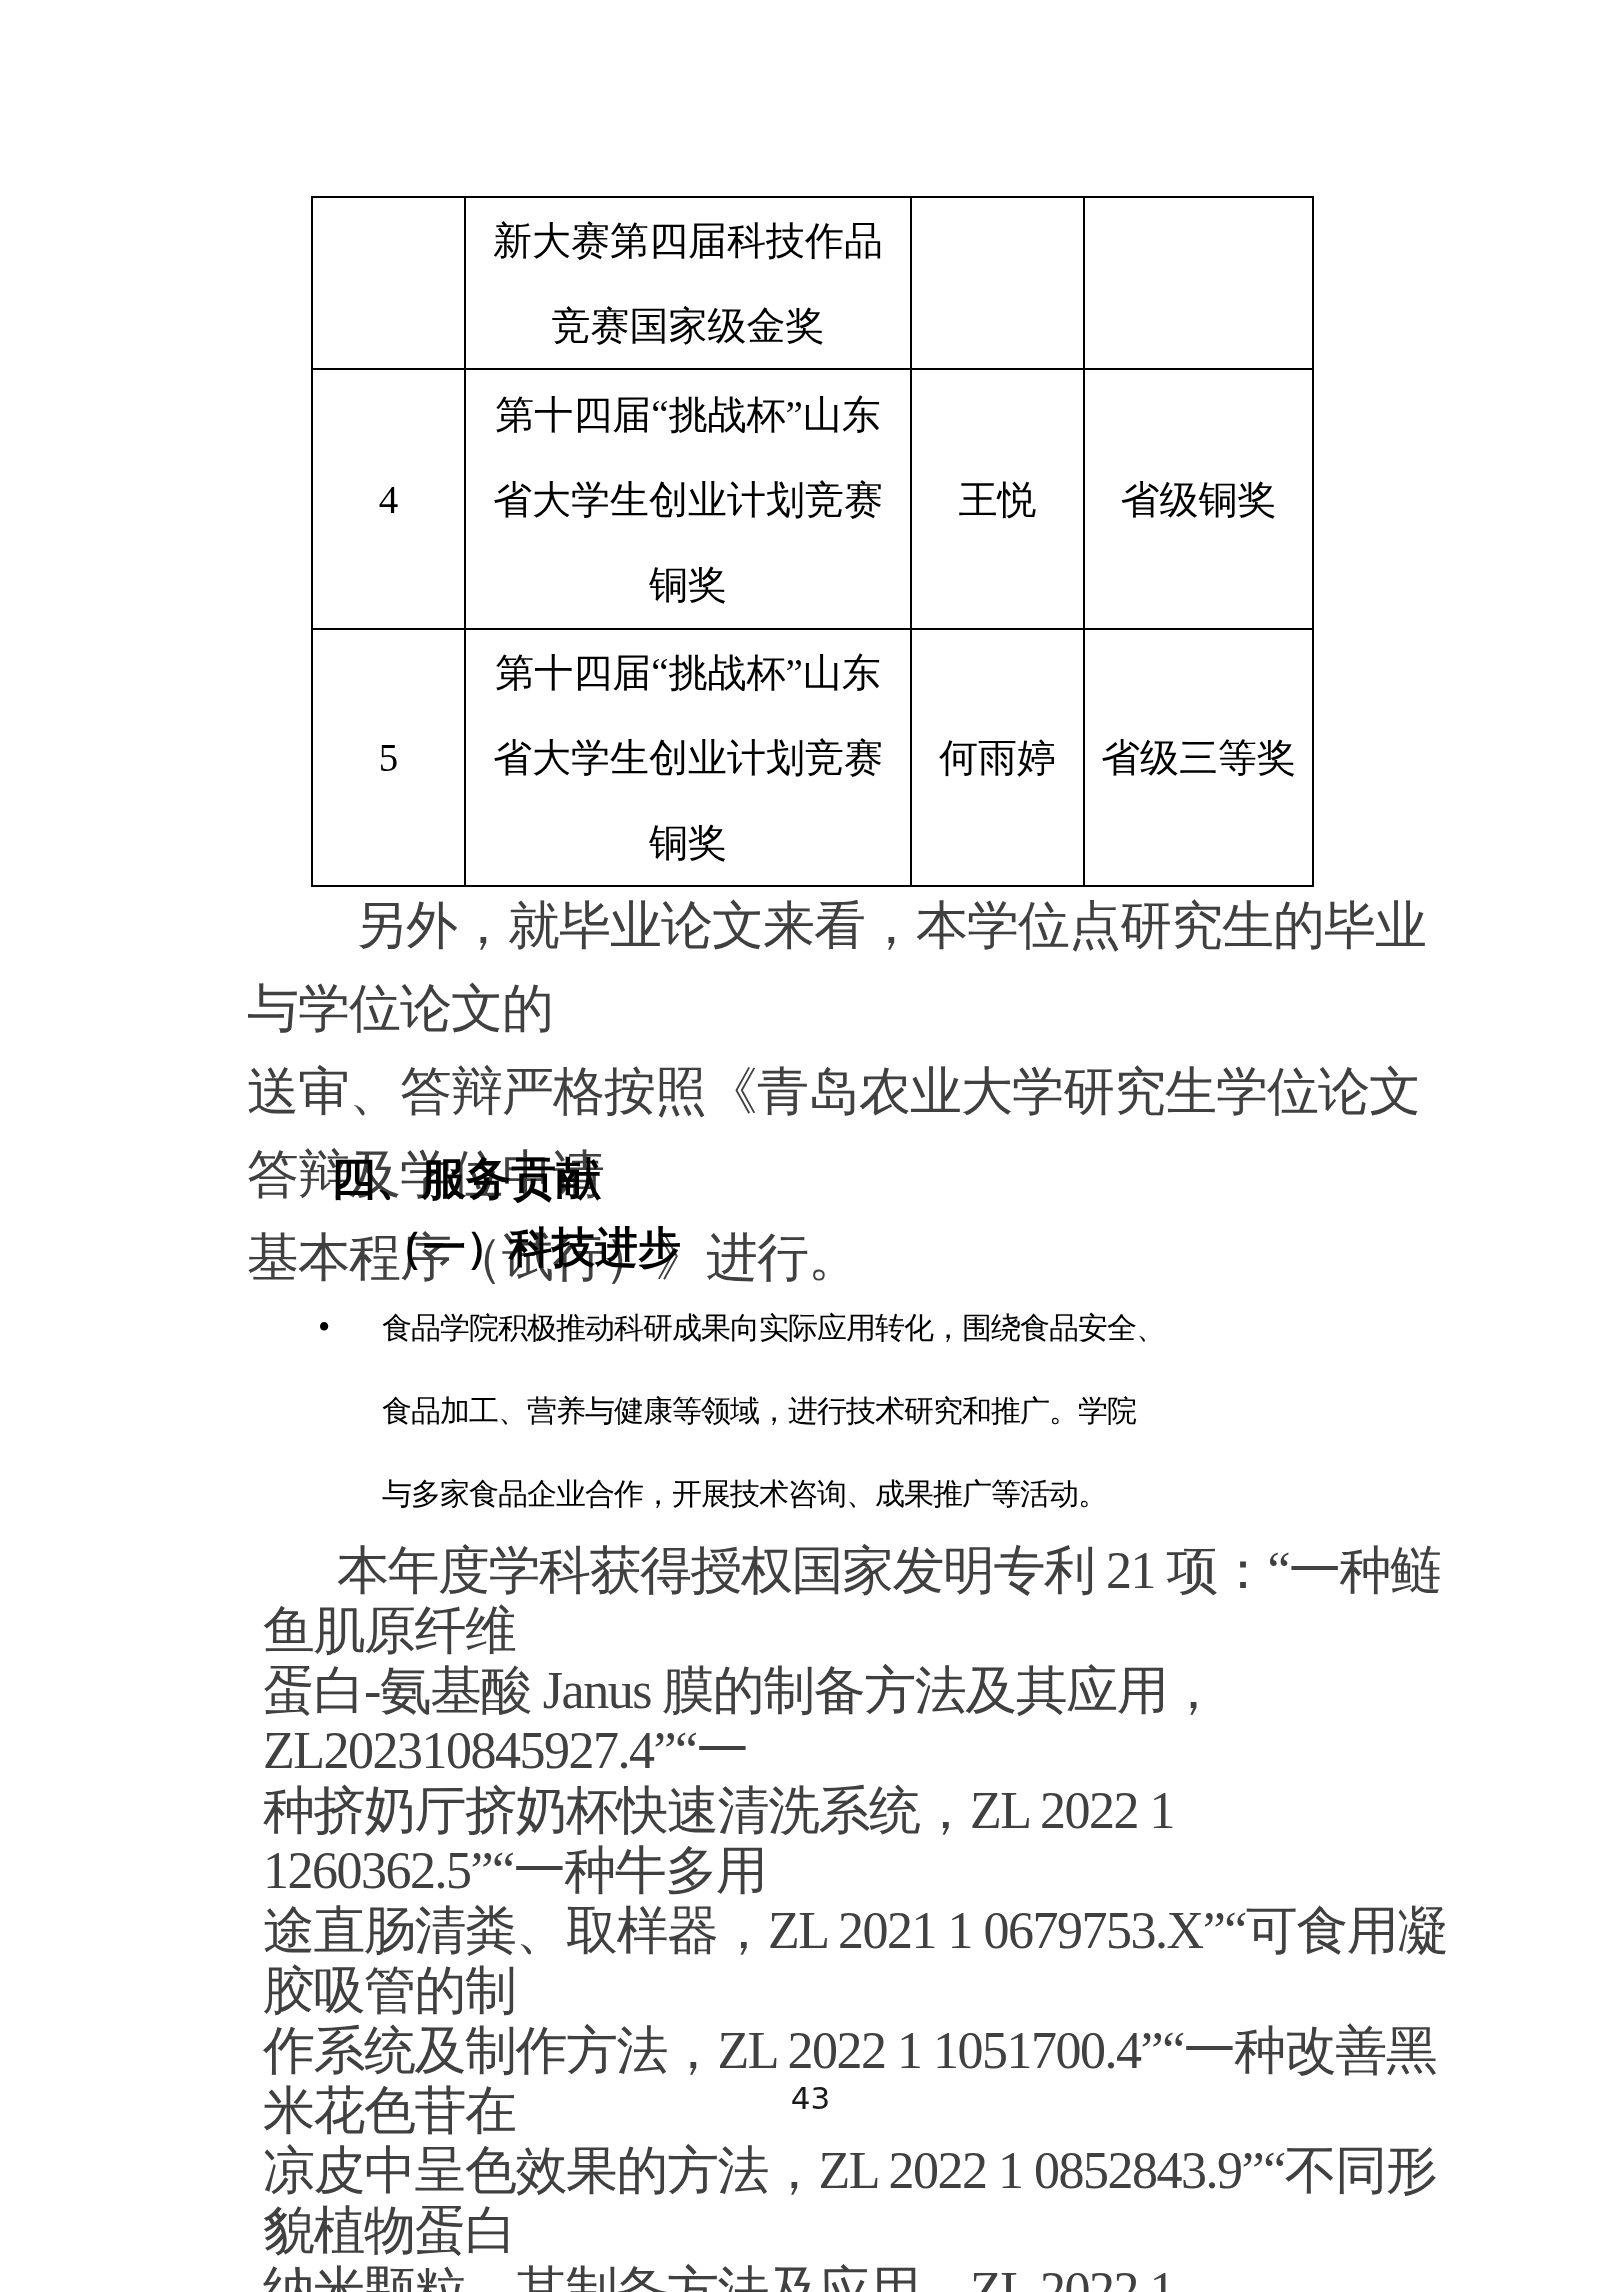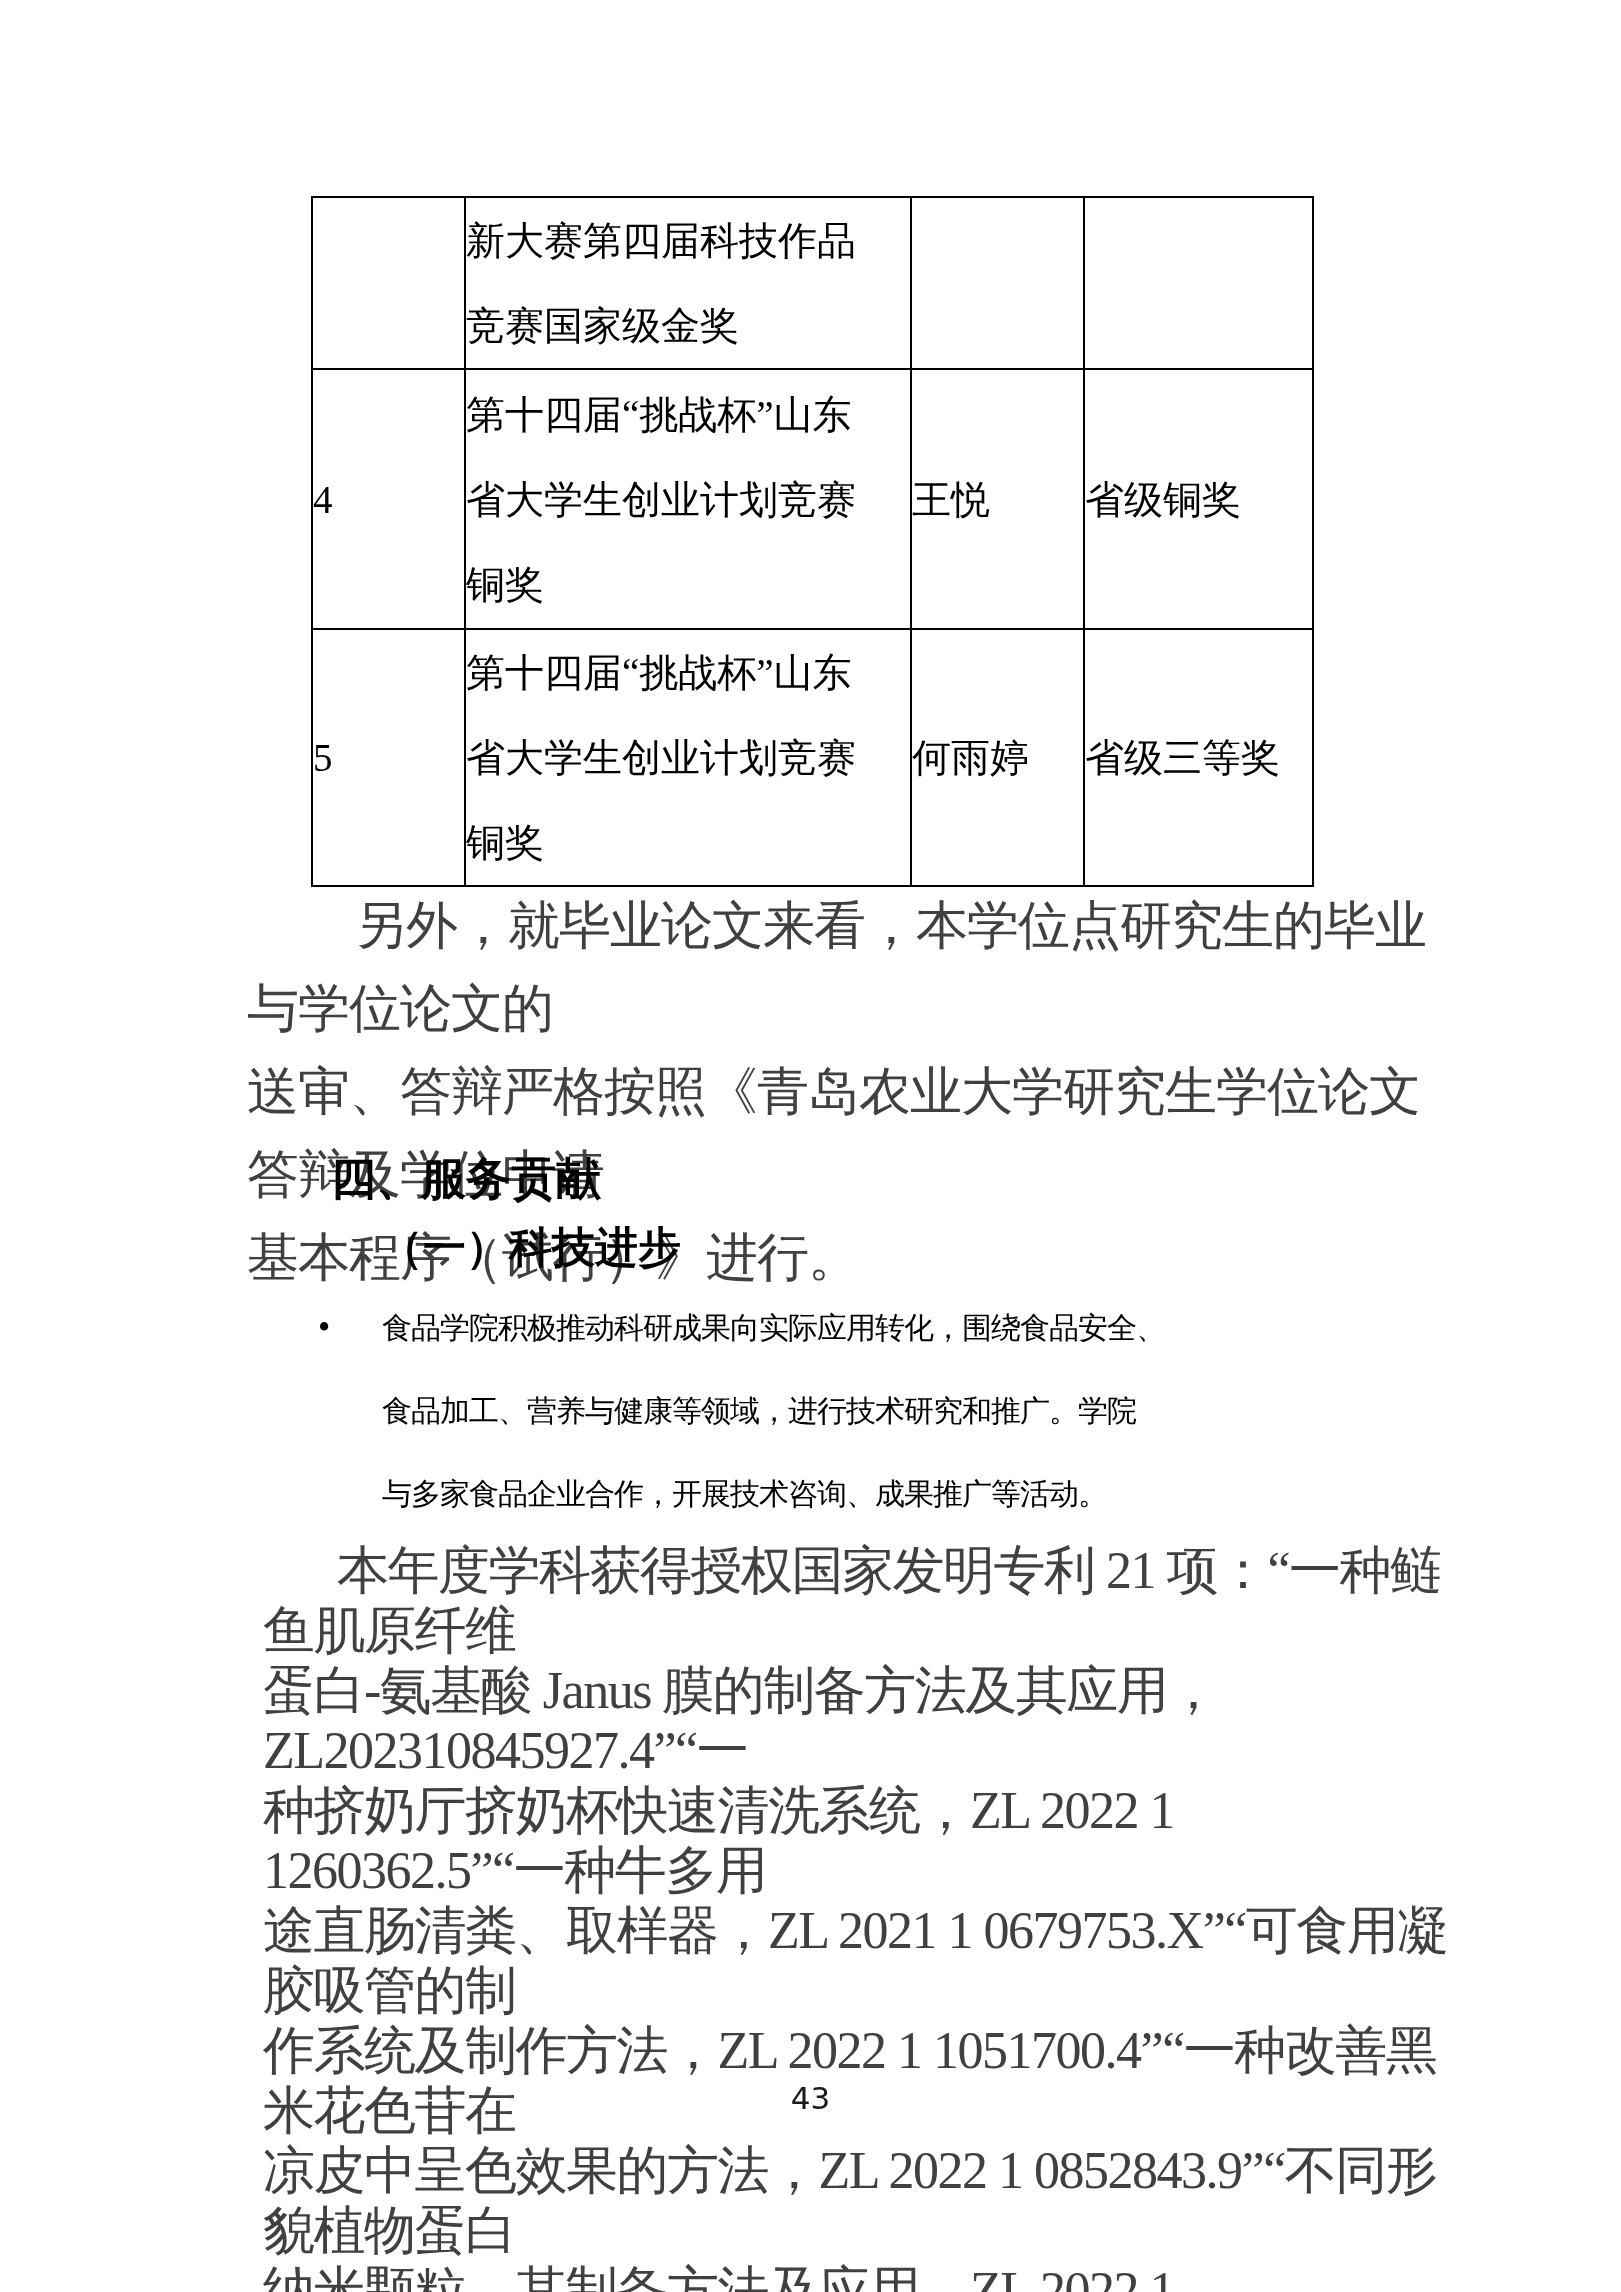--- a/index.html
+++ b/index.html
@@ -20,20 +20,21 @@
     position: absolute;
     left: 311px;
     top: 196px;
     width: 1002px;
     border-collapse: collapse;
     table-layout: fixed;
   }
   .award-table td {
     border: 2px solid #000;
     padding: 0;
+    text-align: center;
     vertical-align: middle;
     font-size: 39px;
     line-height: 85px;
     white-space: pre-line;
     font-family: "Liberation Serif", "DejaVu Serif", serif;
   }
   col.c-no    { width: 153px; }
   col.c-event { width: 446px; }
   col.c-name  { width: 173px; }
   col.c-award { width: 229px; }

